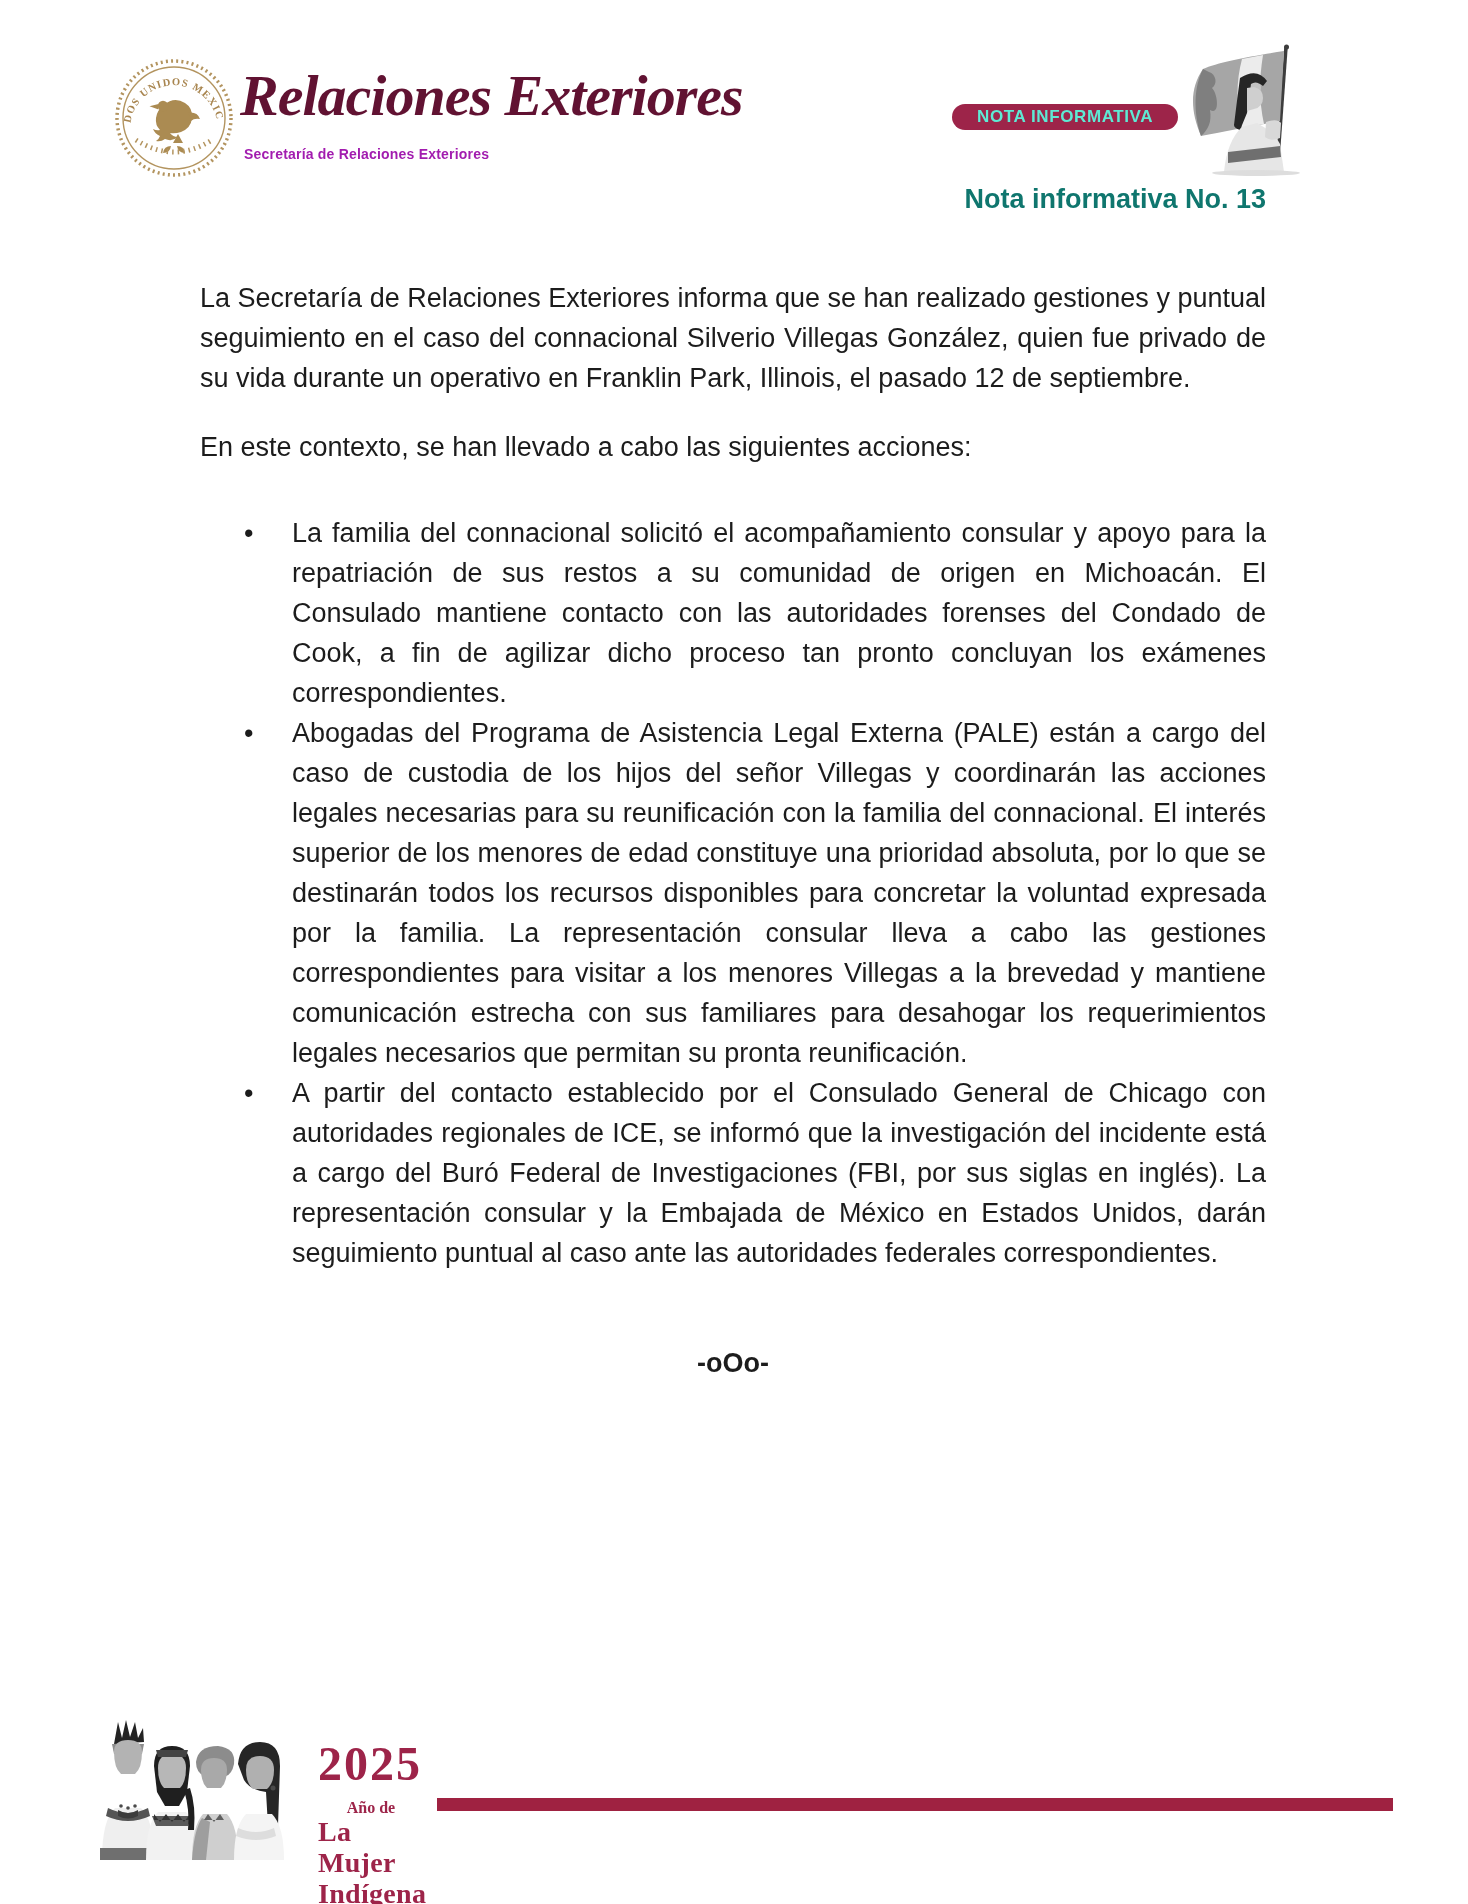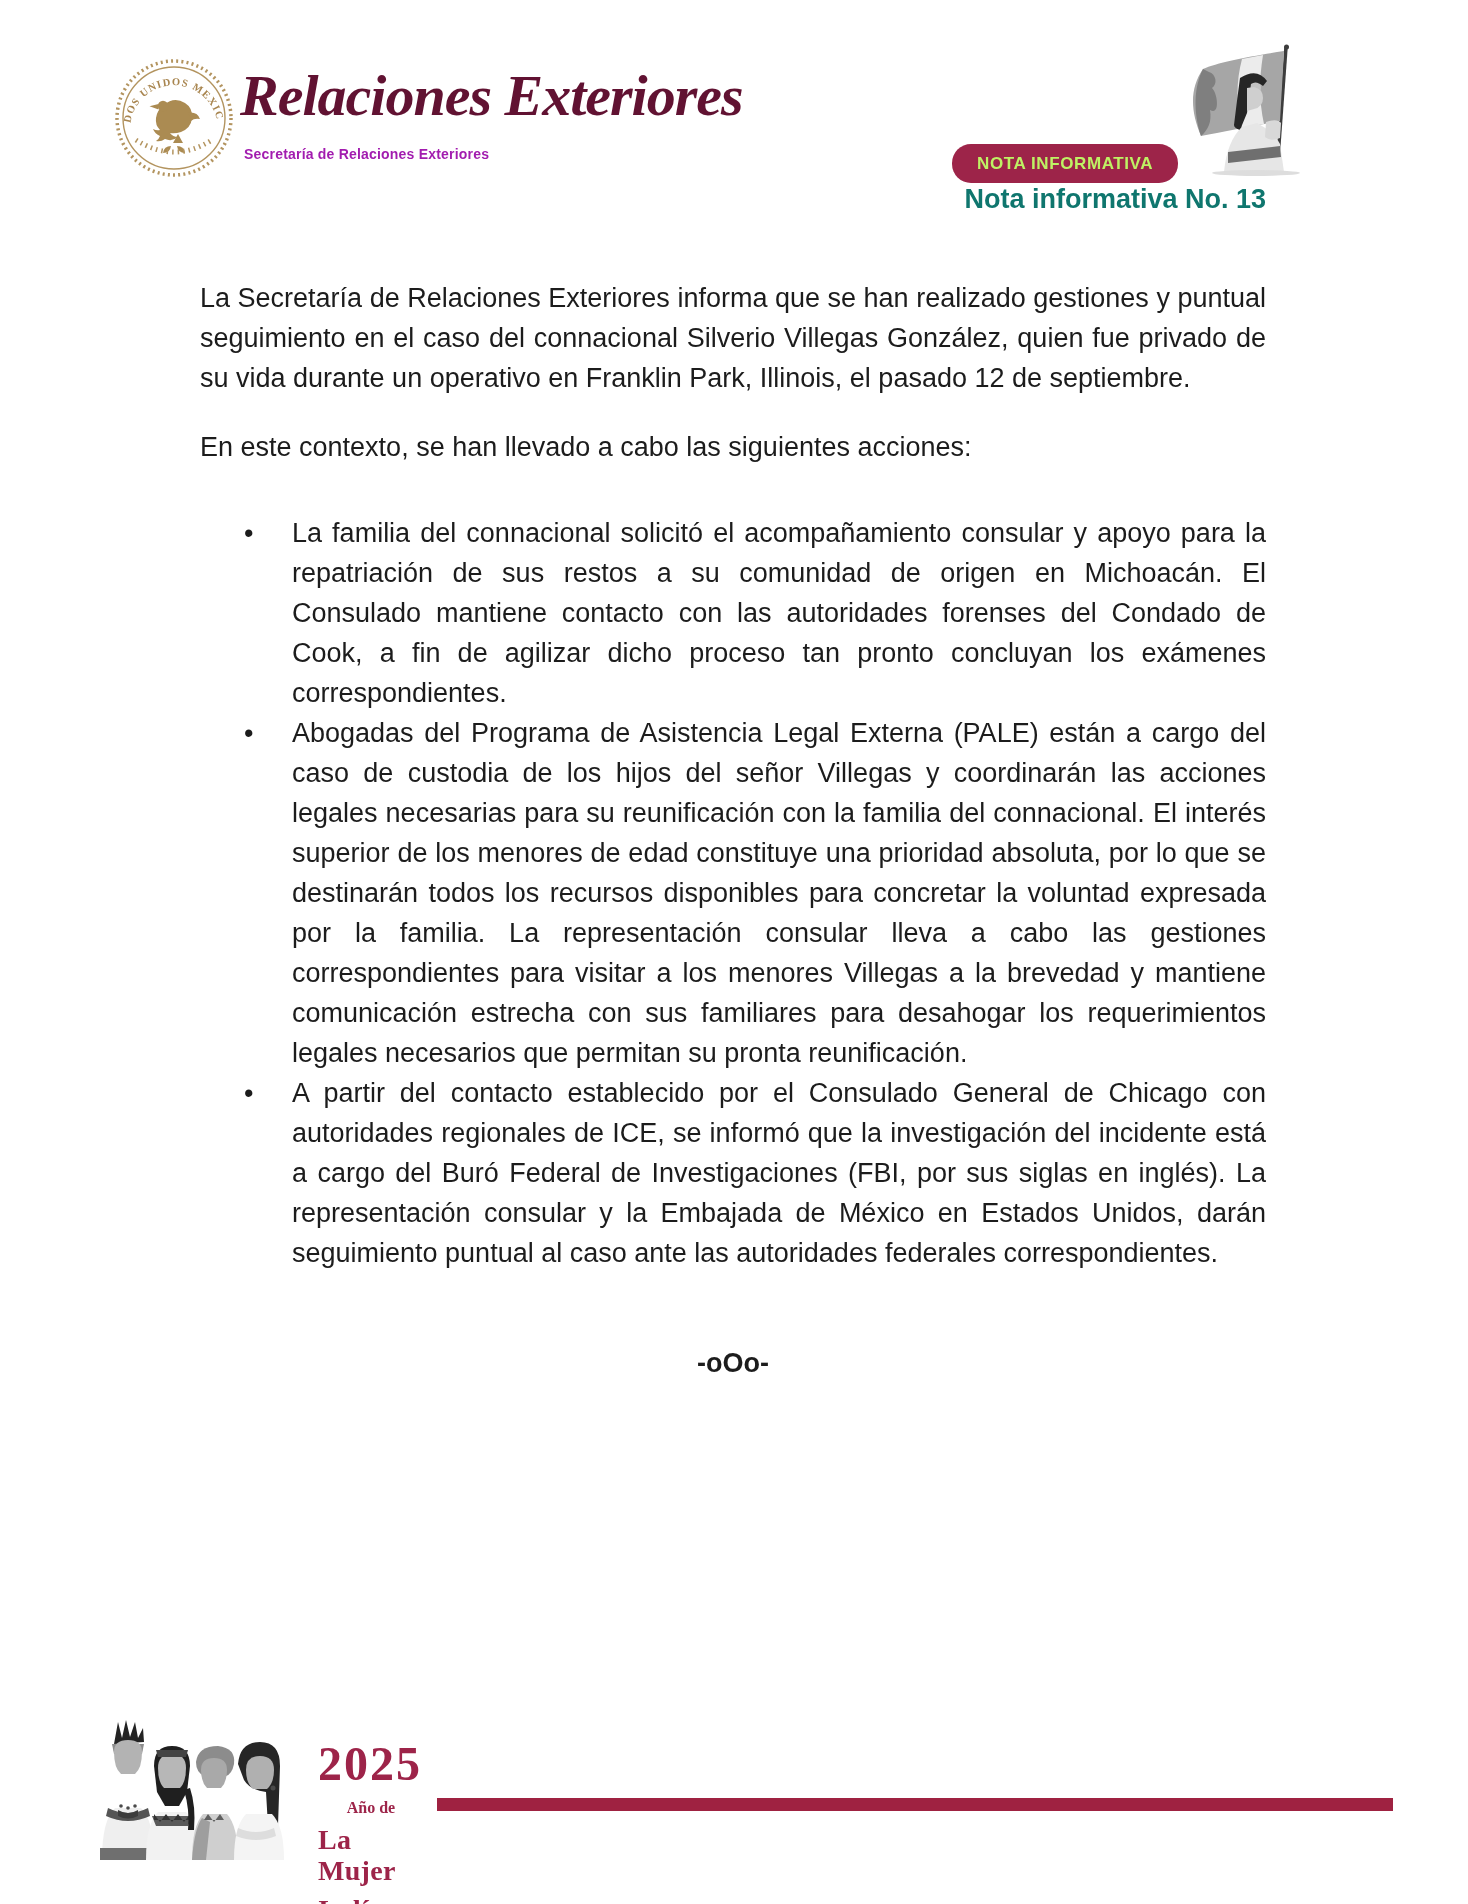--- a/index.html
+++ b/index.html
@@ -19,24 +19,24 @@
     position:absolute; left:240px; top:60px;
     font-family:"Liberation Serif", serif;
     font-weight:700; font-size:58px; line-height:72px;
     color:#611232; letter-spacing:-1px; white-space:nowrap;font-style:italic;
   }
   .subtitle {
     position:absolute; left:244px; top:146px;
     font-size:14px; font-weight:700; color:#a21caf; letter-spacing:0.2px;
   }
   .badge {
-    position:absolute; left:952px; top:104px; height:39px;
+    position:absolute; left:952px; top:104px; height:26px;
     padding:0 25px; background:#9d2449; border-radius:19px;
-    color:#bef264; font-weight:700; font-size:17px; letter-spacing:0.6px;
-    display:flex; align-items:center; white-space:nowrap;margin-top:40px;
+    color:#5eead4; font-weight:700; font-size:17px; letter-spacing:0.6px;
+    display:flex; align-items:center; white-space:nowrap;
   }
   .flag-art { position:absolute; left:1168px; top:42px; width:142px; height:134px; }
 
   
   .meta {
     position:absolute; right:202px; top:182px;
     text-align:right; font-size:27px; line-height:34px; color:#0f766e;margin-left:16px;
   }
   .meta .n { font-weight:700; }
 
@@ -58,21 +58,21 @@
   .closing { margin-top:70px !important; text-align:center; font-weight:700; }
 
   
   .footer-art { position:absolute; left:88px; top:1710px; width:216px; height:150px; }
   .yearblock {
     position:absolute; left:318px; top:1742px; width:106px;
     color:#9d2449; font-family:"Liberation Serif", serif; font-weight:700;
   }
   .yearblock .y { font-size:48px; line-height:44px; letter-spacing:2px; }
   .yearblock .ano { font-size:16px; line-height:16px; text-align:center; margin-top:14px; }
-  .yearblock .mujer { font-size:28px; line-height:31px; letter-spacing:0.3px;margin-top:8px; }
+  .yearblock .mujer { font-size:28px; line-height:31px; letter-spacing:0.3px; }
   .bar { position:absolute; left:437px; top:1798px; width:956px; height:13px; background:#9f2241; }
 </style>
 </head>
 <body>
 
 <div class="page">
 
   <svg class="emblem" viewBox="0 0 120 120" aria-hidden="true">
     <defs>
       <path id="arcTop" d="M 17 62 A 44 44 0 0 1 103 62" fill="none"></path>

